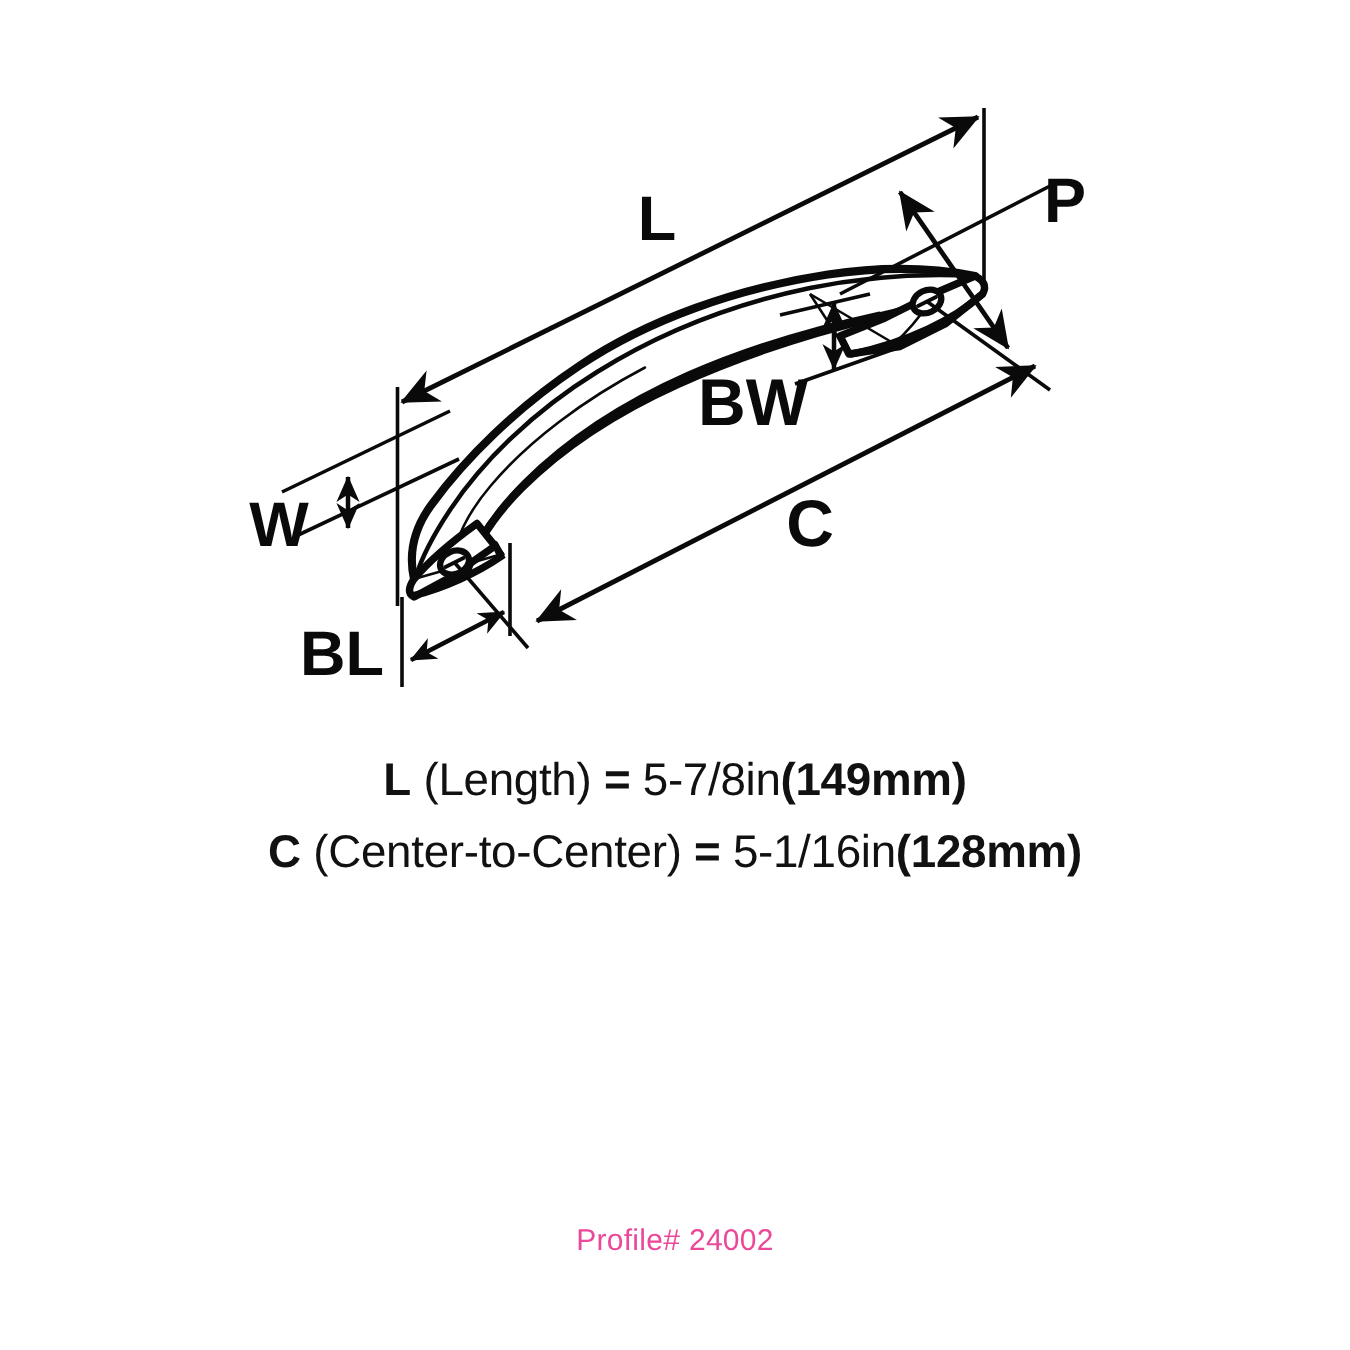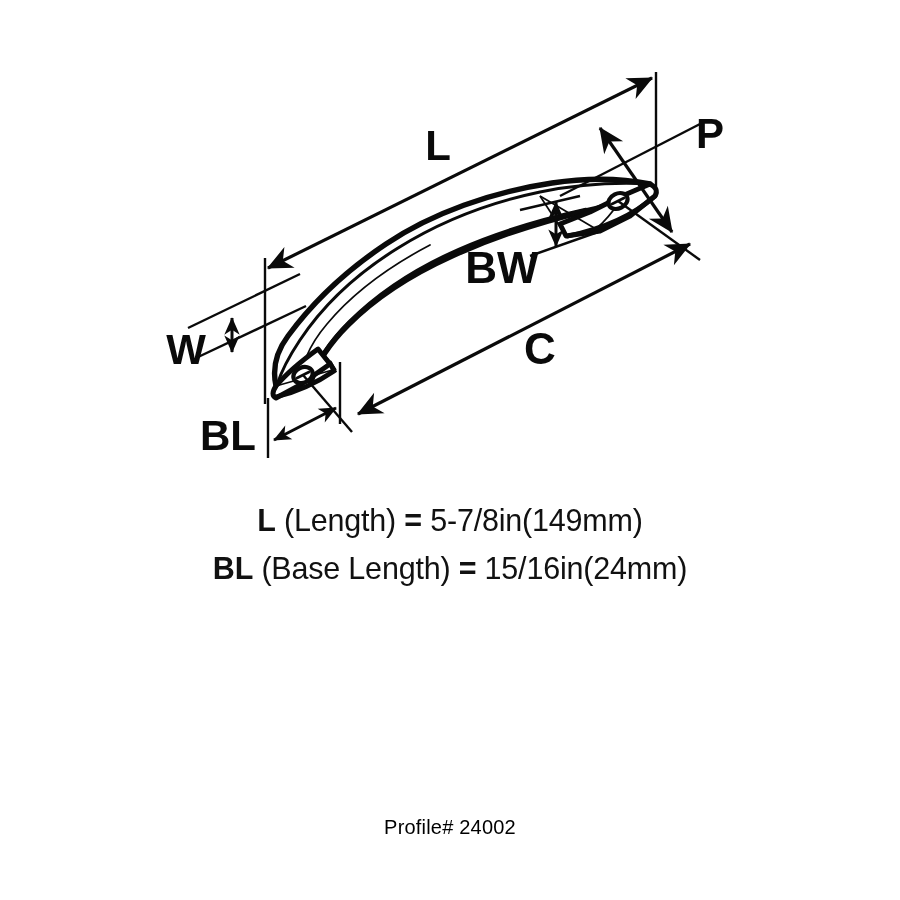--- a/index.html
+++ b/index.html
@@ -63,31 +63,31 @@
   .spec-line .name {
     font-weight: normal;
   }
   .spec-line .eq {
     font-weight: bold;
   }
   .spec-line .imperial {
     font-weight: normal;
   }
   .spec-line .metric {
-    font-weight: normal;
+    font-weight: bold;
     margin-top: 46px;
   }
   #profile-number {
     position: absolute;
     left: 0;
     top: 816px;
     width: 900px;
     text-align: center;
     font-size: 20px;
-    color: #000000;
+    color: #ec4899;
     letter-spacing: 0.2px;
   }
 </style>
 </head>
 <body>
 
 <div id="page">
 
   <div id="drawing-area">
     <svg viewBox="0 0 900 492" xmlns="http://www.w3.org/2000/svg">
@@ -210,23 +210,23 @@
   </div>
 
   <div id="spec-list">
 
     <div class="spec-line">
       <span class="sym">L</span><span>&nbsp;</span><span class="name">(Length)</span><span>&nbsp;</span><span class="eq">=</span><span>&nbsp;</span><span class="imperial">5-7/8in</span><span class="metric">(149mm)</span>
     </div>
 
 
 
-
     <div class="spec-line">
-      <span class="sym">BL</span><span>&nbsp;</span><span class="name">(Base Length)</span><span>&nbsp;</span><span class="eq">=</span><span>&nbsp;</span><span class="imperial">15/16in</span><span class="metric">(24mm)</span>
+      <span class="sym">C</span><span>&nbsp;</span><span class="name">(Center-to-Center)</span><span>&nbsp;</span><span class="eq">=</span><span>&nbsp;</span><span class="imperial">5-1/16in</span><span class="metric">(128mm)</span>
     </div>
 
 
+
   </div>
 
   <div id="profile-number">Profile# 24002</div>
 
 </div>
 
 </body></html>

